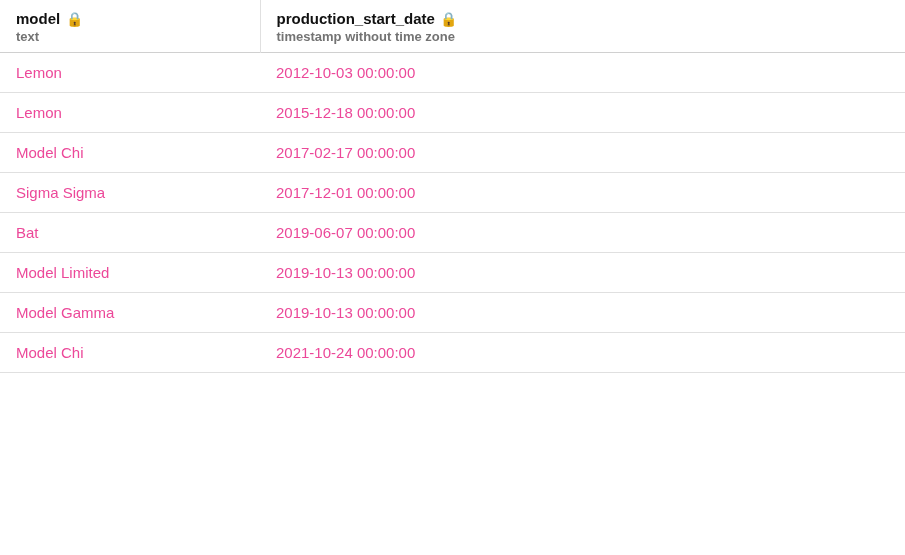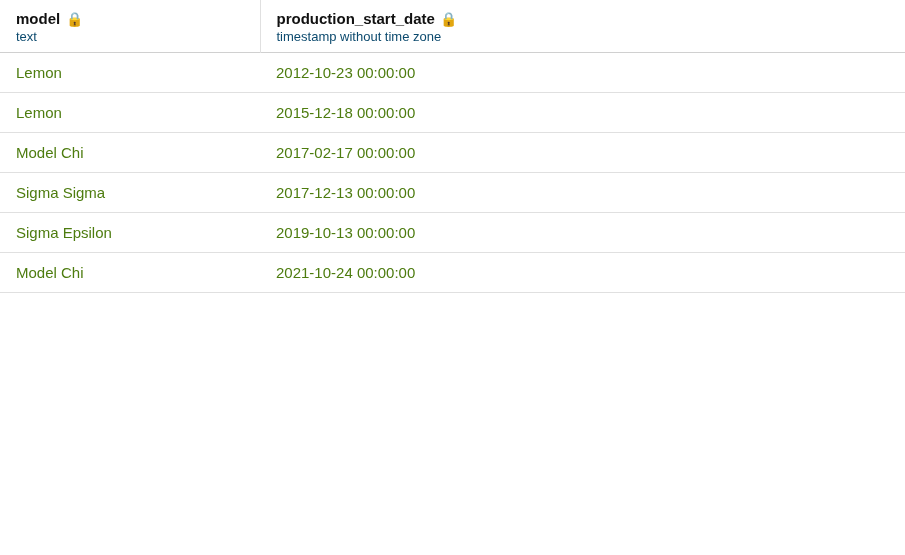--- a/index.html
+++ b/index.html
@@ -44,42 +44,43 @@
       font-weight: bold;
       font-size: 15px;
       color: #111;
       display: flex;
       align-items: center;
       gap: 6px;
     }
 
     th .col-header-type {
       font-size: 13px;
-      color: #0c4a6e;
+      color: #737373;
       margin-top: 2px;
+      font-weight: bold;
     }
 
     .lock-icon {
       display: inline-block;
       font-size: 14px;
       color: #555;
     }
 
     tbody tr {
       border-bottom: 1px solid #e0e0e0;
     }
 
     tbody tr:last-child {
       border-bottom: 1px solid #e0e0e0;
     }
 
     td {
       padding: 11px 16px;
       font-size: 15px;
-      color: #4d7c0f;
+      color: #ec4899;
       vertical-align: middle;
     }
 
     td:first-child {
       border-right: none;
     }
 
     .col-model {
       width: 260px;
       border-right: 1px solid #e0e0e0;
@@ -108,36 +109,44 @@
             <span>production_start_date</span>
             <span class="lock-icon">🔒</span>
           </div>
           <div class="col-header-type">timestamp without time zone</div>
         </th>
       </tr>
     </thead>
     <tbody id="table-body">
     <tr>
           <td class="col-model">Lemon</td>
-          <td class="col-date">2012-10-23 00:00:00</td>
+          <td class="col-date">2012-10-03 00:00:00</td>
         </tr>
         <tr>
           <td class="col-model">Lemon</td>
           <td class="col-date">2015-12-18 00:00:00</td>
         </tr>
         <tr>
           <td class="col-model">Model Chi</td>
           <td class="col-date">2017-02-17 00:00:00</td>
         </tr>
         <tr>
           <td class="col-model">Sigma Sigma</td>
-          <td class="col-date">2017-12-13 00:00:00</td>
+          <td class="col-date">2017-12-01 00:00:00</td>
         </tr>
         <tr>
-          <td class="col-model">Sigma Epsilon</td>
+          <td class="col-model">Bat</td>
+          <td class="col-date">2019-06-07 00:00:00</td>
+        </tr>
+        <tr>
+          <td class="col-model">Model Limited</td>
+          <td class="col-date">2019-10-13 00:00:00</td>
+        </tr>
+        <tr>
+          <td class="col-model">Model Gamma</td>
           <td class="col-date">2019-10-13 00:00:00</td>
         </tr>
         <tr>
           <td class="col-model">Model Chi</td>
           <td class="col-date">2021-10-24 00:00:00</td>
         </tr>
       </tbody>
   </table>
 </div>
 

